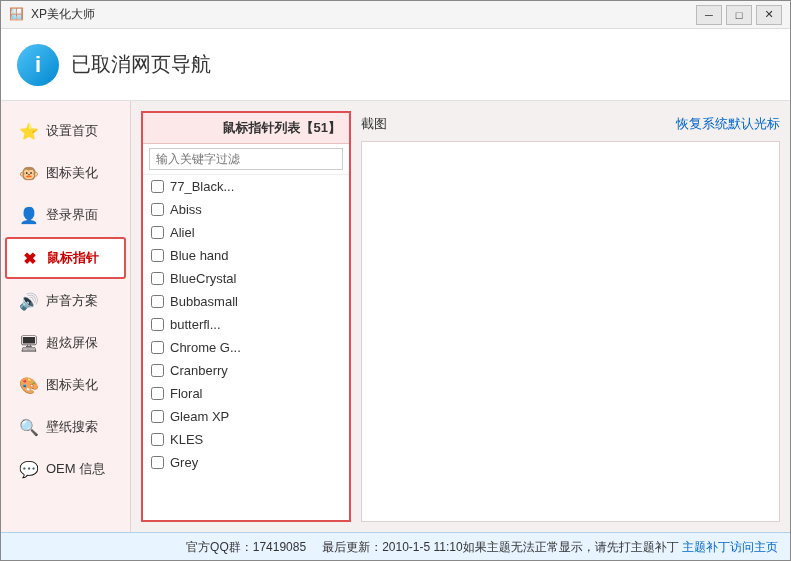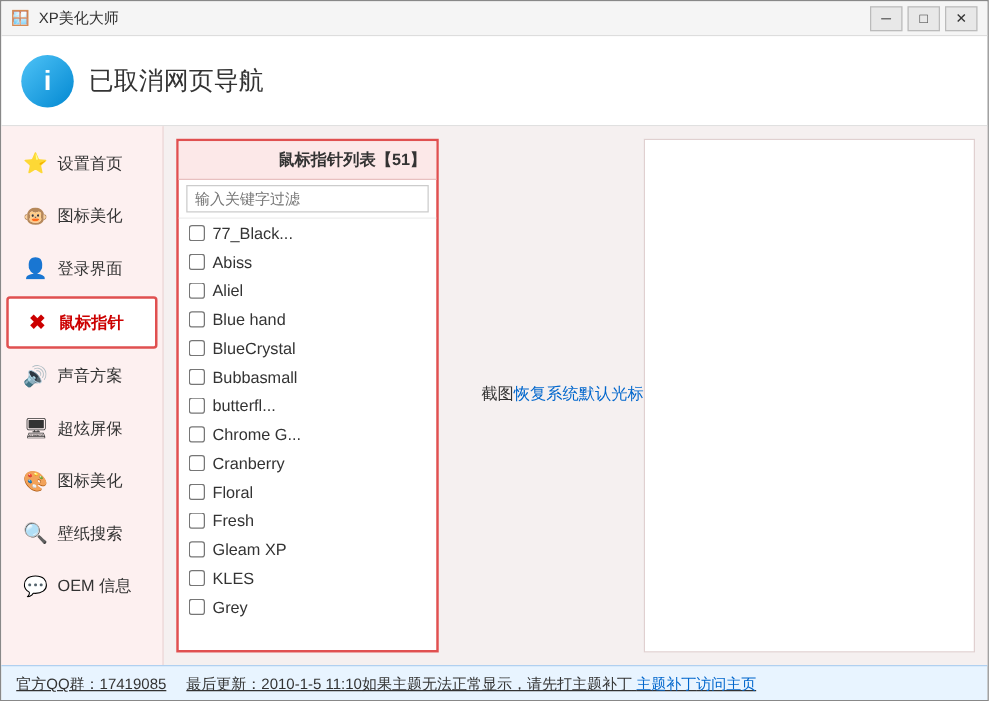--- a/index.html
+++ b/index.html
@@ -192,22 +192,21 @@
       margin: 0;
       width: 13px;
       height: 13px;
       flex-shrink: 0;
     }
 
     
     .preview-panel {
       flex: 1;
       display: flex;
-      flex-direction: row;
-      margin-left: 24px;
+      flex-direction: column;
     }
     .preview-header {
       display: flex;
       justify-content: space-between;
       align-items: center;
       padding: 4px 0 8px 0;
     }
     .preview-title {
       color: #333;
       font-size: 13px;
@@ -224,25 +223,24 @@
       border: 1px solid #e0d0d0;
     }
 
     
     .status-bar {
       height: 30px;
       background: #e8f4ff;
       border-top: 1px solid #b0d0f0;
       display: flex;
       align-items: center;
-      justify-content: flex-start;
+      justify-content: flex-end;
       padding: 0 12px;
       font-size: 12px;
       color: #333;
-      text-decoration: underline;
     }
     .status-left { display: flex; gap: 16px; }
     .status-warning { color: #333; }
     .status-link {
       color: #0066cc;
       cursor: pointer;
       text-decoration: none;
     }
   </style>
 </head>
@@ -350,24 +348,20 @@
     <input type="checkbox" style="">
     <span>Chrome G...</span>
   </div>
           <div class="list-item">
     <input type="checkbox" style="">
     <span>Cranberry</span>
   </div>
           <div class="list-item">
     <input type="checkbox" style="">
     <span>Floral</span>
-  </div>
-          <div class="list-item">
-    <input type="checkbox" style="">
-    <span>Fresh</span>
   </div>
           <div class="list-item">
     <input type="checkbox" style="">
     <span>Gleam XP</span>
   </div>
           <div class="list-item">
     <input type="checkbox" style="">
     <span>KLES</span>
   </div>
           <div class="list-item">

